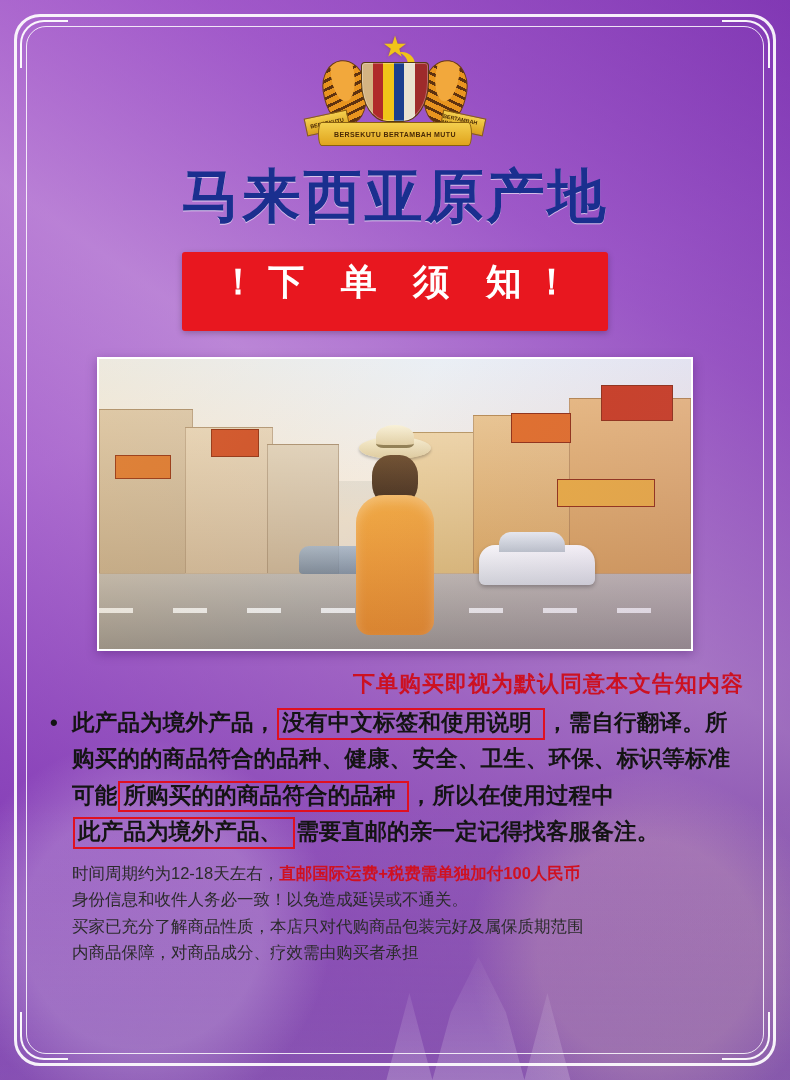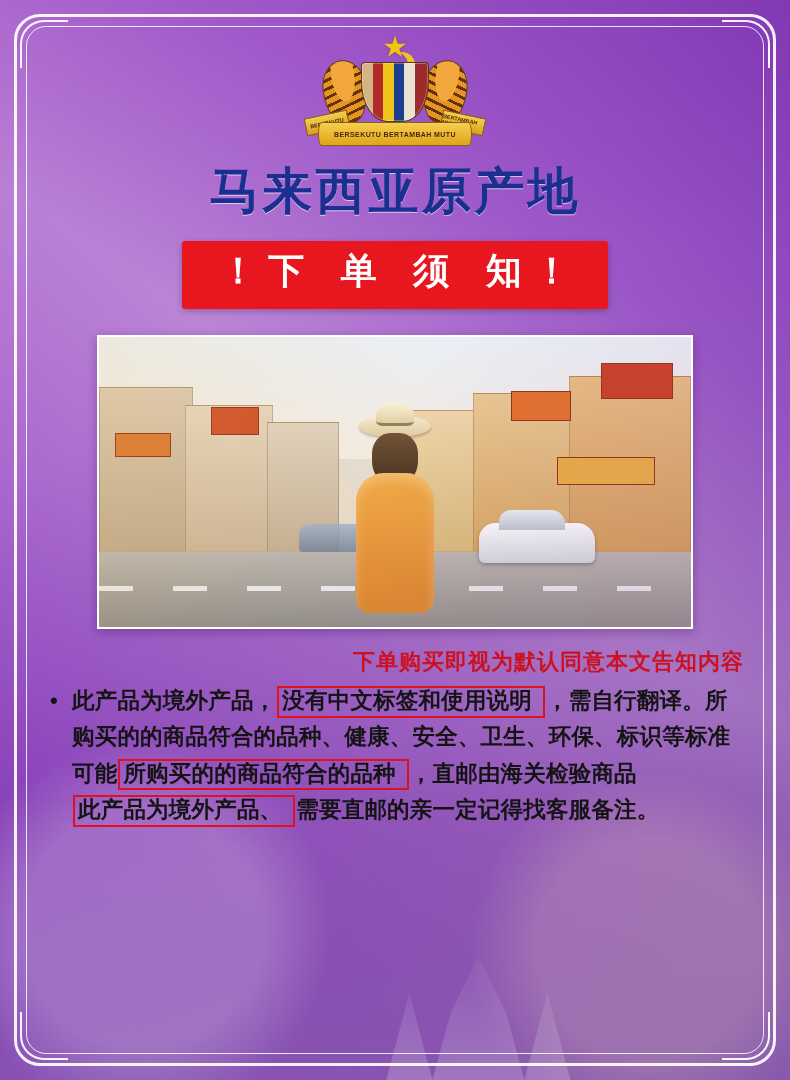--- a/index.html
+++ b/index.html
@@ -178,40 +178,40 @@
     align-items: center;
     justify-content: center;
     font-weight: bold;
   }
   .crest .banner-side.l { left: -6px; transform: rotate(-12deg); }
   .crest .banner-side.r { right: -6px; transform: rotate(12deg); }
 
   
   .title-main {
     text-align: center;
-    font-size: 50px;
+    font-size: 58px;
     font-weight: bold;
     color: #1a2f8f;
     letter-spacing: 3px;
     margin: 6px 0 0 0;
     text-shadow: 0 1px 0 rgba(255,255,255,0.6);
     font-family: "DejaVu Sans", "Liberation Sans", sans-serif;
   }
   .title-sub-wrap {
     display: flex;
     justify-content: center;
     margin-top: 16px;
   }
   .title-sub {
     background: #e8171f;
     color: #ffffff;
     font-size: 36px;
     font-weight: bold;
     letter-spacing: 12px;
-    padding: 6px 26px 13px 38px;
+    padding: 6px 26px 24px 38px;
     border-radius: 3px;
     font-family: "DejaVu Sans", "Liberation Sans", sans-serif;
     box-shadow: 0 2px 6px rgba(0,0,0,0.25);
   }
 
   
   .photo {
     position: relative;
     margin: 26px auto 0 auto;
     width: 592px;
@@ -434,18 +434,24 @@
         <div class="hat"></div>
         <div class="hair"></div>
         <div class="dress"></div>
       </div>
       <div class="overlay"></div>
     </div>
 
     <div class="notice-title">下单购买即视为默认同意本文告知内容</div>
 
     <ul class="bullets" id="bullet-list">
-        <li class="bullet"><span>此产品为境外产品，</span><span class="boxed">没有中文标签和使用说明</span><span>，需自行翻译。所购买的的商品符合的品种、健康、安全、卫生、环保、标识等标准可能</span><span class="boxed">所购买的的商品符合的品种</span><span>，直邮由海关检验商品</span><span class="boxed">此产品为境外产品、</span><span>需要直邮的亲一定记得找客服备注。</span></li>
+        <li class="bullet"><span>此产品为境外产品，</span><span class="boxed">没有中文标签和使用说明</span><span>，需自行翻译。所购买的的商品符合的品种、健康、安全、卫生、环保、标识等标准可能</span><span class="boxed">所购买的的商品符合的品种</span><span>，所以在使用过程中</span><span class="boxed">此产品为境外产品、</span><span>需要直邮的亲一定记得找客服备注。</span></li>
       </ul>
 
+    <div class="fineprint" id="fineprint-block">
+        <p><span>时间周期约为12-18天左右，</span><span class="red">直邮国际运费+税费需单独加付100人民币</span></p>
+        <p><span>身份信息和收件人务必一致！以免造成延误或不通关。</span></p>
+        <p><span>买家已充分了解商品性质，本店只对代购商品包装完好及属保质期范围</span></p>
+        <p><span>内商品保障，对商品成分、疗效需由购买者承担</span></p>
+      </div>
 
   </div>
 </div>
 
 </body></html>

